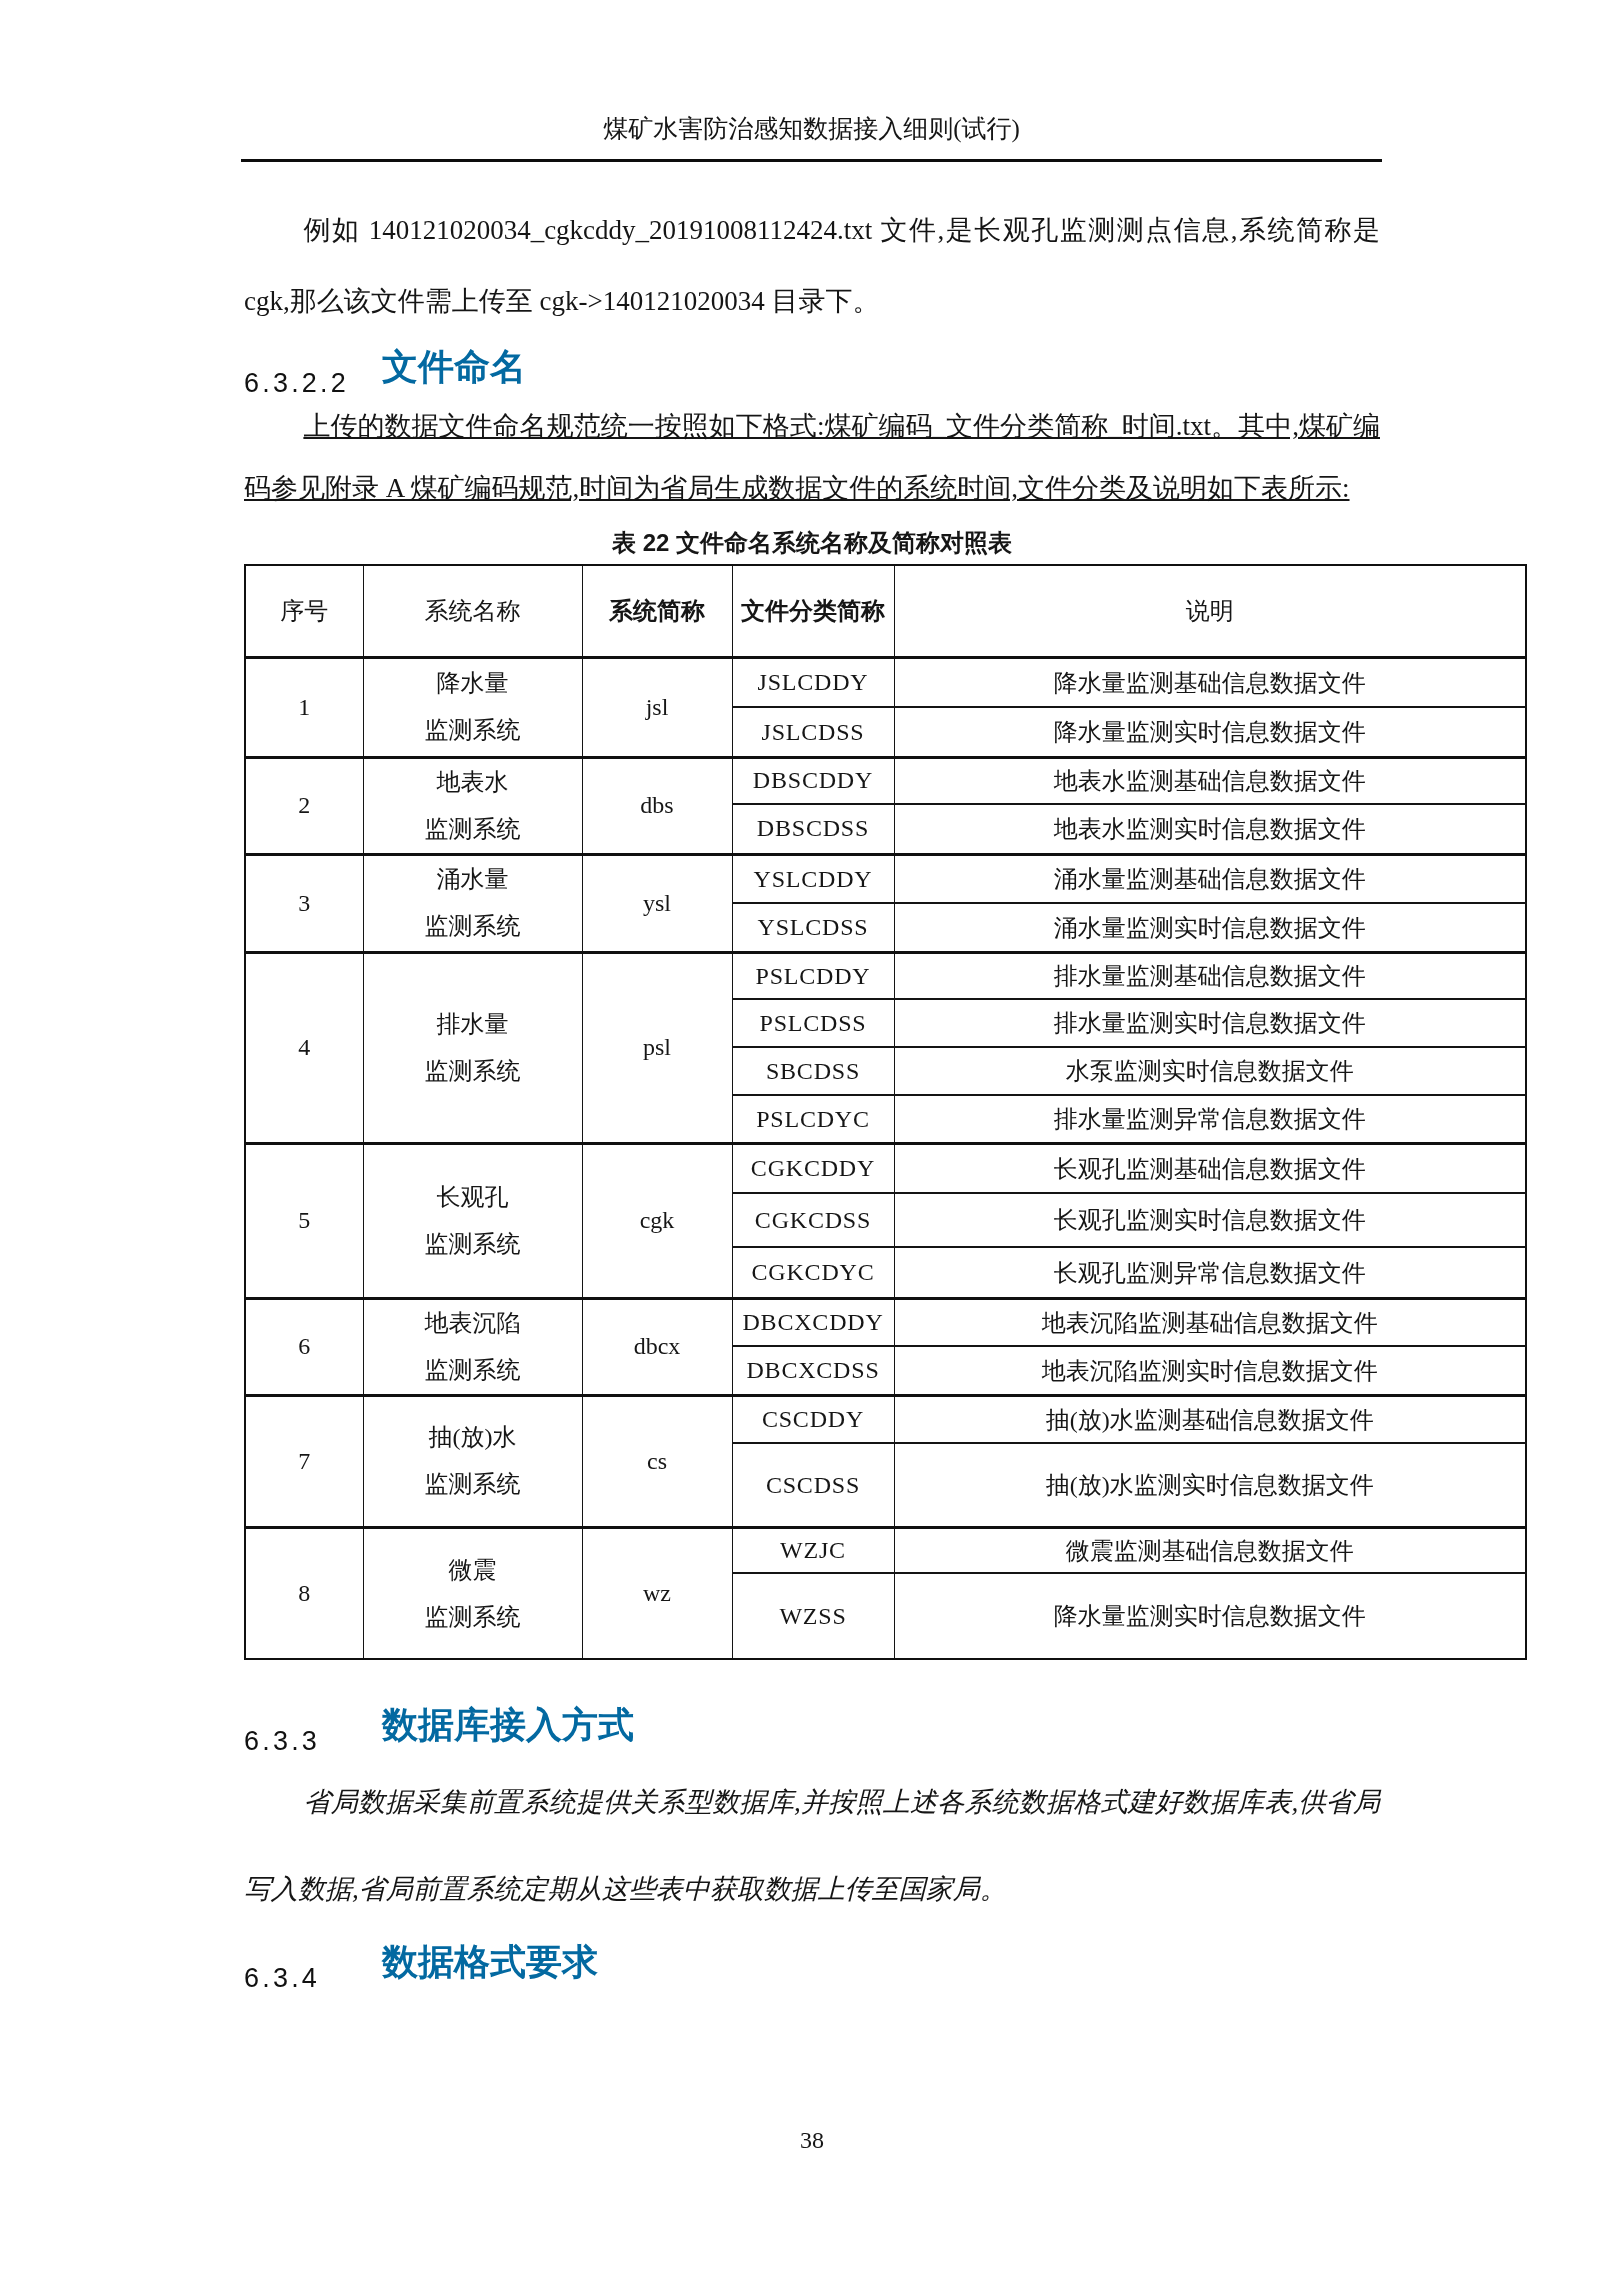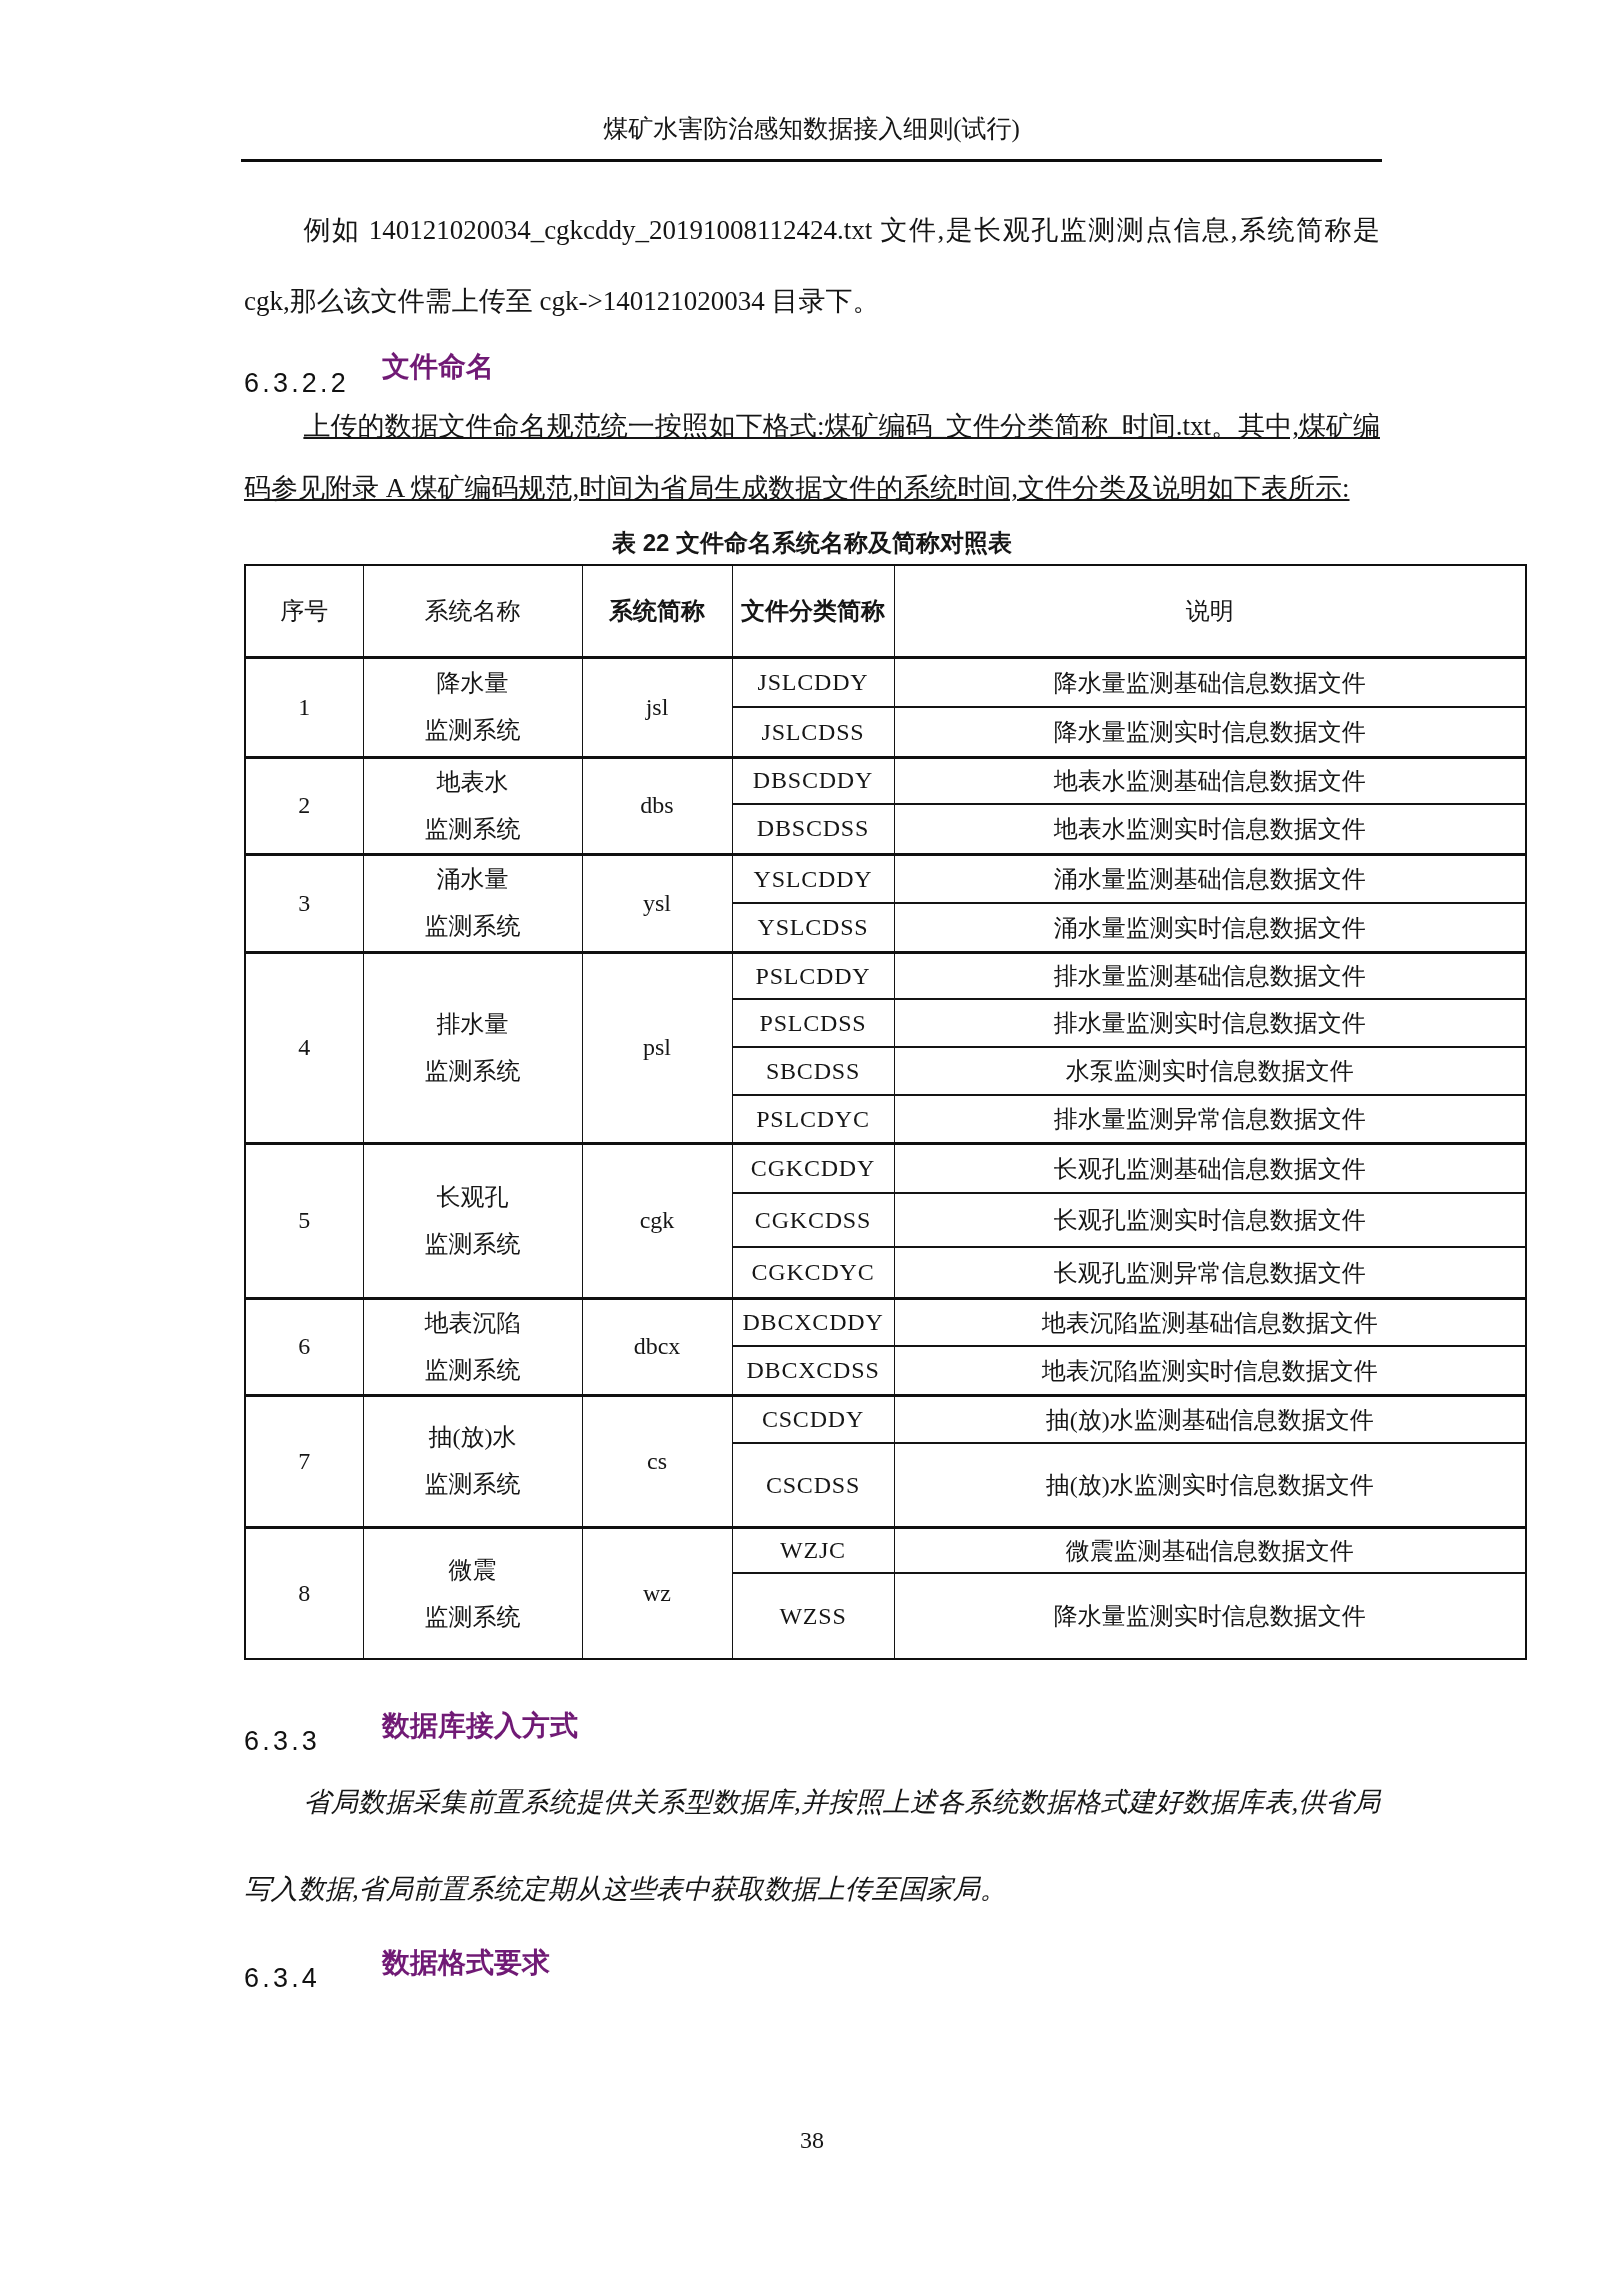--- a/index.html
+++ b/index.html
@@ -21,21 +21,21 @@
   .para.p2 { line-height:62px; margin-top:4.9px;text-decoration:underline; }
   .para.p3 { line-height:87px; margin-top:9.7px;font-style:italic; }
   .para.p4 { line-height:65px; margin-top:4.9px; }
   .heading { margin-top:6.5px; height:47px; display:flex; align-items:center; }
   .h-num {
     font-family:"Liberation Sans", sans-serif; font-size:27px;
     letter-spacing:3.2px; min-width:138px; color:#111;margin-top:32px;
   }
   .h-title {
     font-family:"Liberation Sans", sans-serif; font-weight:bold;
-    font-size:28px; color:#701a75;
+    font-size:36px; color:#0369a1;
   }
   .table-caption {
     margin-top:8px; height:32px; text-align:center;
     font-family:"Liberation Sans", sans-serif; font-weight:bold; font-size:24px;
   }
   table.naming {
     border-collapse:collapse; table-layout:fixed; width:1281px;
     margin-top:4.9px; border:2.4px solid #101010;
   }
   table.naming col.c1 { width:118px; }

